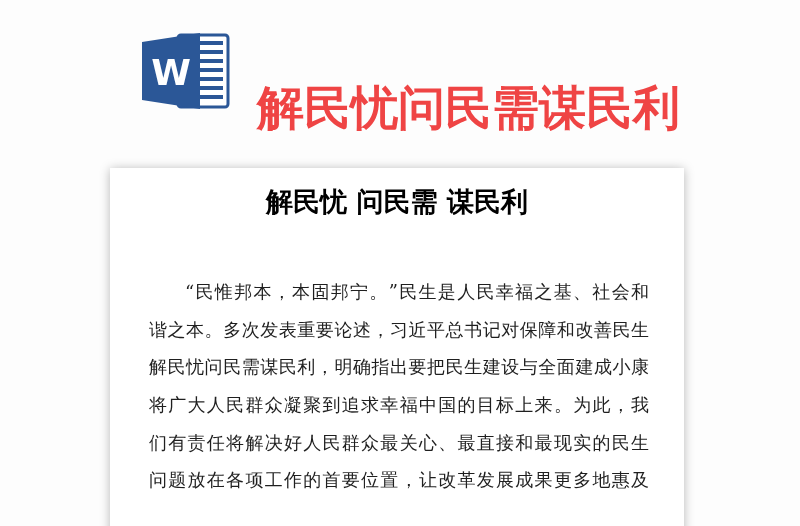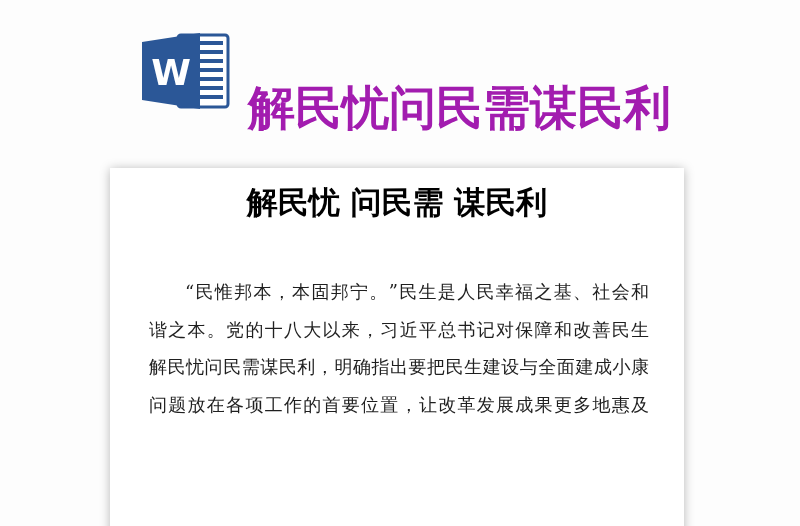--- a/index.html
+++ b/index.html
@@ -9,37 +9,37 @@
     overflow: hidden;
     position: relative;
     font-family: "Liberation Sans", sans-serif;
   }
   .header { position: absolute; left: 0; top: 0; width: 800px; height: 130px; }
   .word-icon {
     position: absolute; left: 142px; top: 32px;
     width: 88px; height: 78px;
   }
   .header-title {
-    position: absolute; left: 248px; top: 49px;
+    position: absolute; left: 257px; top: 49px;
     font-family: "DejaVu Sans", "Liberation Sans", sans-serif;
     font-size: 47px; line-height: 56px;
-    font-weight: 700; color: #a21caf;
+    font-weight: 700; color: #ef4444;
     white-space: nowrap;
   }
   .page {
     position: absolute; left: 110px; top: 168px;
     width: 574px; height: 680px;
     background: #ffffff;
     box-shadow: 0 1px 10px rgba(0,0,0,0.28);
   }
   .doc-title {
     padding-top: 16px;
     text-align: center;
     font-family: "DejaVu Sans", "Liberation Sans", sans-serif;
-    font-size: 31px; line-height: 36px;
+    font-size: 27px; line-height: 36px;
     font-weight: 700; color: #000000;
   }
   .doc-body {
     margin: 53px 35px 0 39px;
     font-family: "DejaVu Serif", "Liberation Serif", serif;
     font-size: 18px; color: #1f1f1f;
   }
   .doc-line {
     line-height: 37.7px; height: 37.7px;
     overflow: hidden;
@@ -66,17 +66,19 @@
     <polygon points="0,10 58,1 58,77 0,68" fill="#2b5797"></polygon>
     <text x="29" y="53" text-anchor="middle" fill="#ffffff" font-family="DejaVu Sans, Liberation Sans, sans-serif" font-size="36" font-weight="bold">W</text>
   </svg>
   <h1 class="header-title">解民忧问民需谋民利</h1>
 </div>
 
 <div class="page">
   <div class="doc-title">解民忧 问民需 谋民利</div>
   <div class="doc-body">
     <div class="doc-line first">“民惟邦本，本固邦宁。”民生是人民幸福之基、社会和</div>
-    <div class="doc-line">谐之本。党的十八大以来，习近平总书记对保障和改善民生</div>
+    <div class="doc-line">谐之本。多次发表重要论述，习近平总书记对保障和改善民生</div>
     <div class="doc-line">解民忧问民需谋民利，明确指出要把民生建设与全面建成小康</div>
+    <div class="doc-line">将广大人民群众凝聚到追求幸福中国的目标上来。为此，我</div>
+    <div class="doc-line">们有责任将解决好人民群众最关心、最直接和最现实的民生</div>
     <div class="doc-line">问题放在各项工作的首要位置，让改革发展成果更多地惠及</div>
   </div>
 </div>
 
 </body></html>

